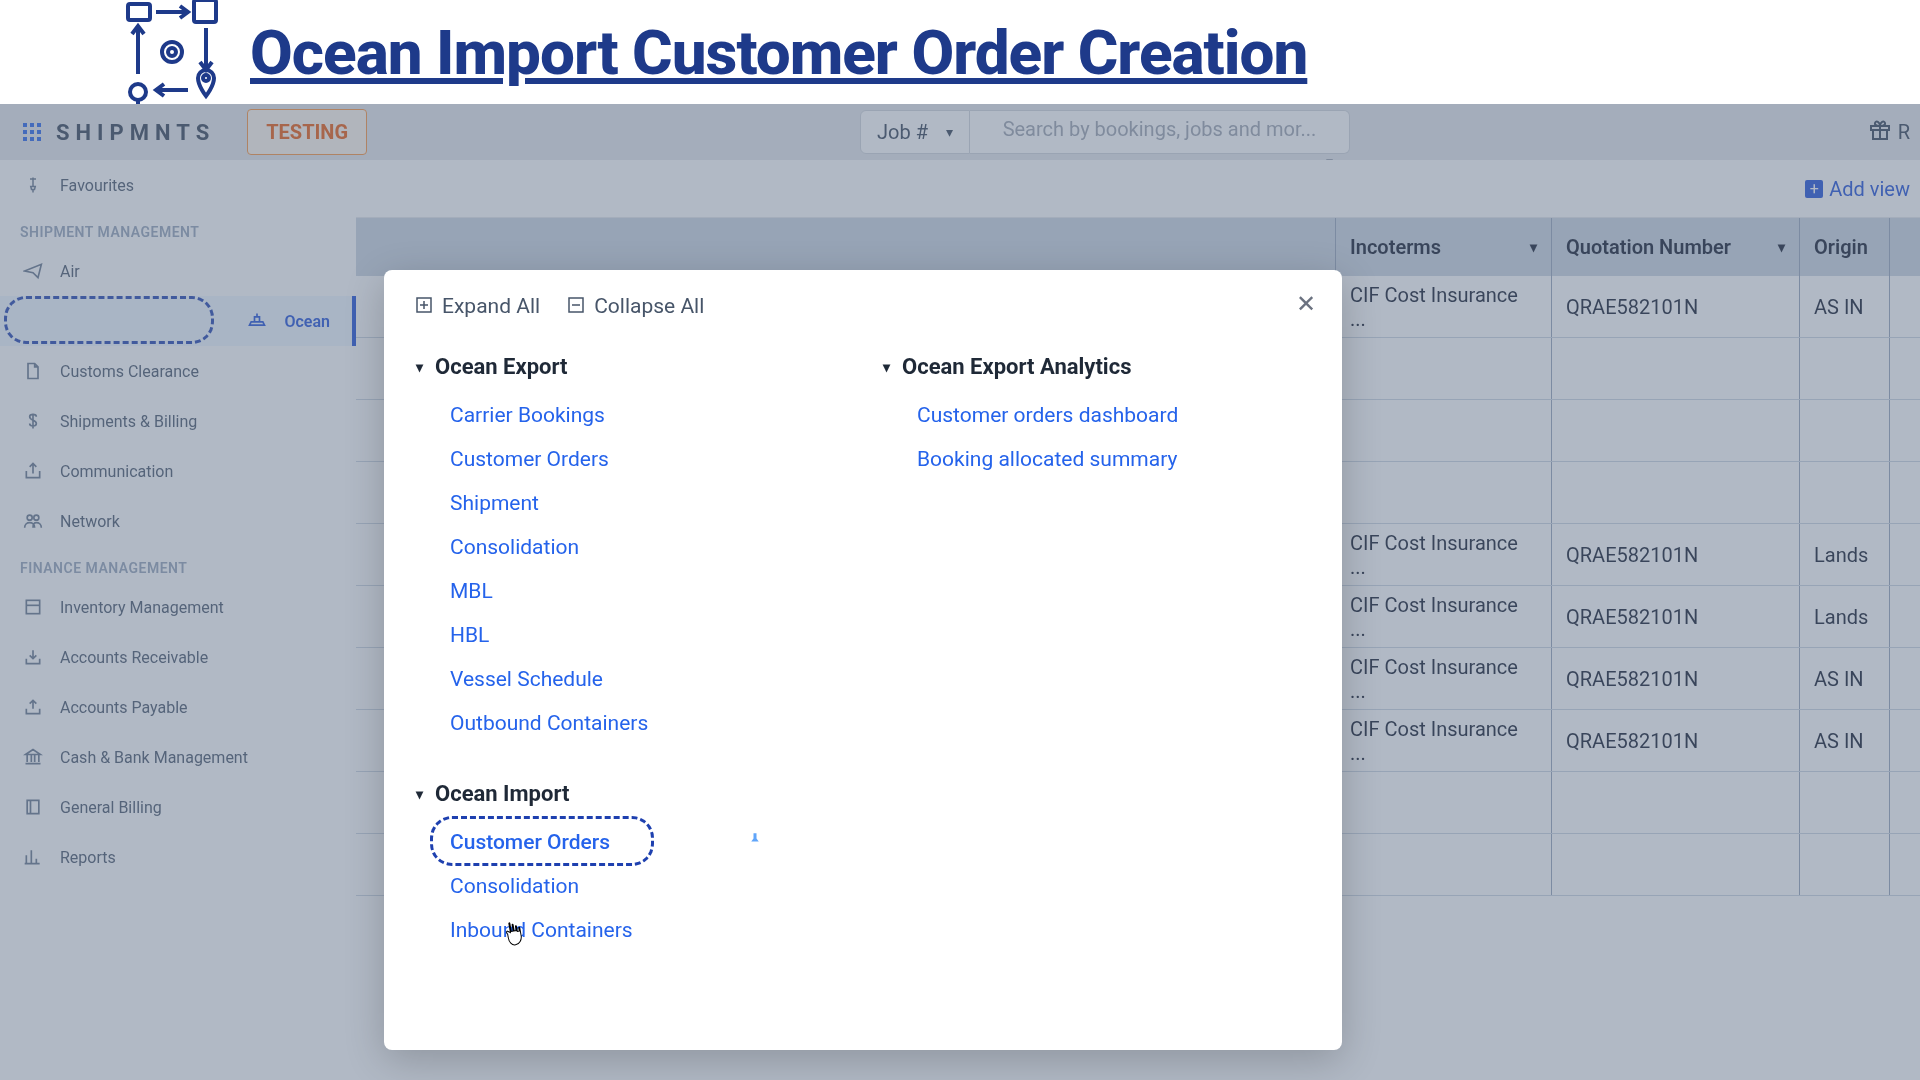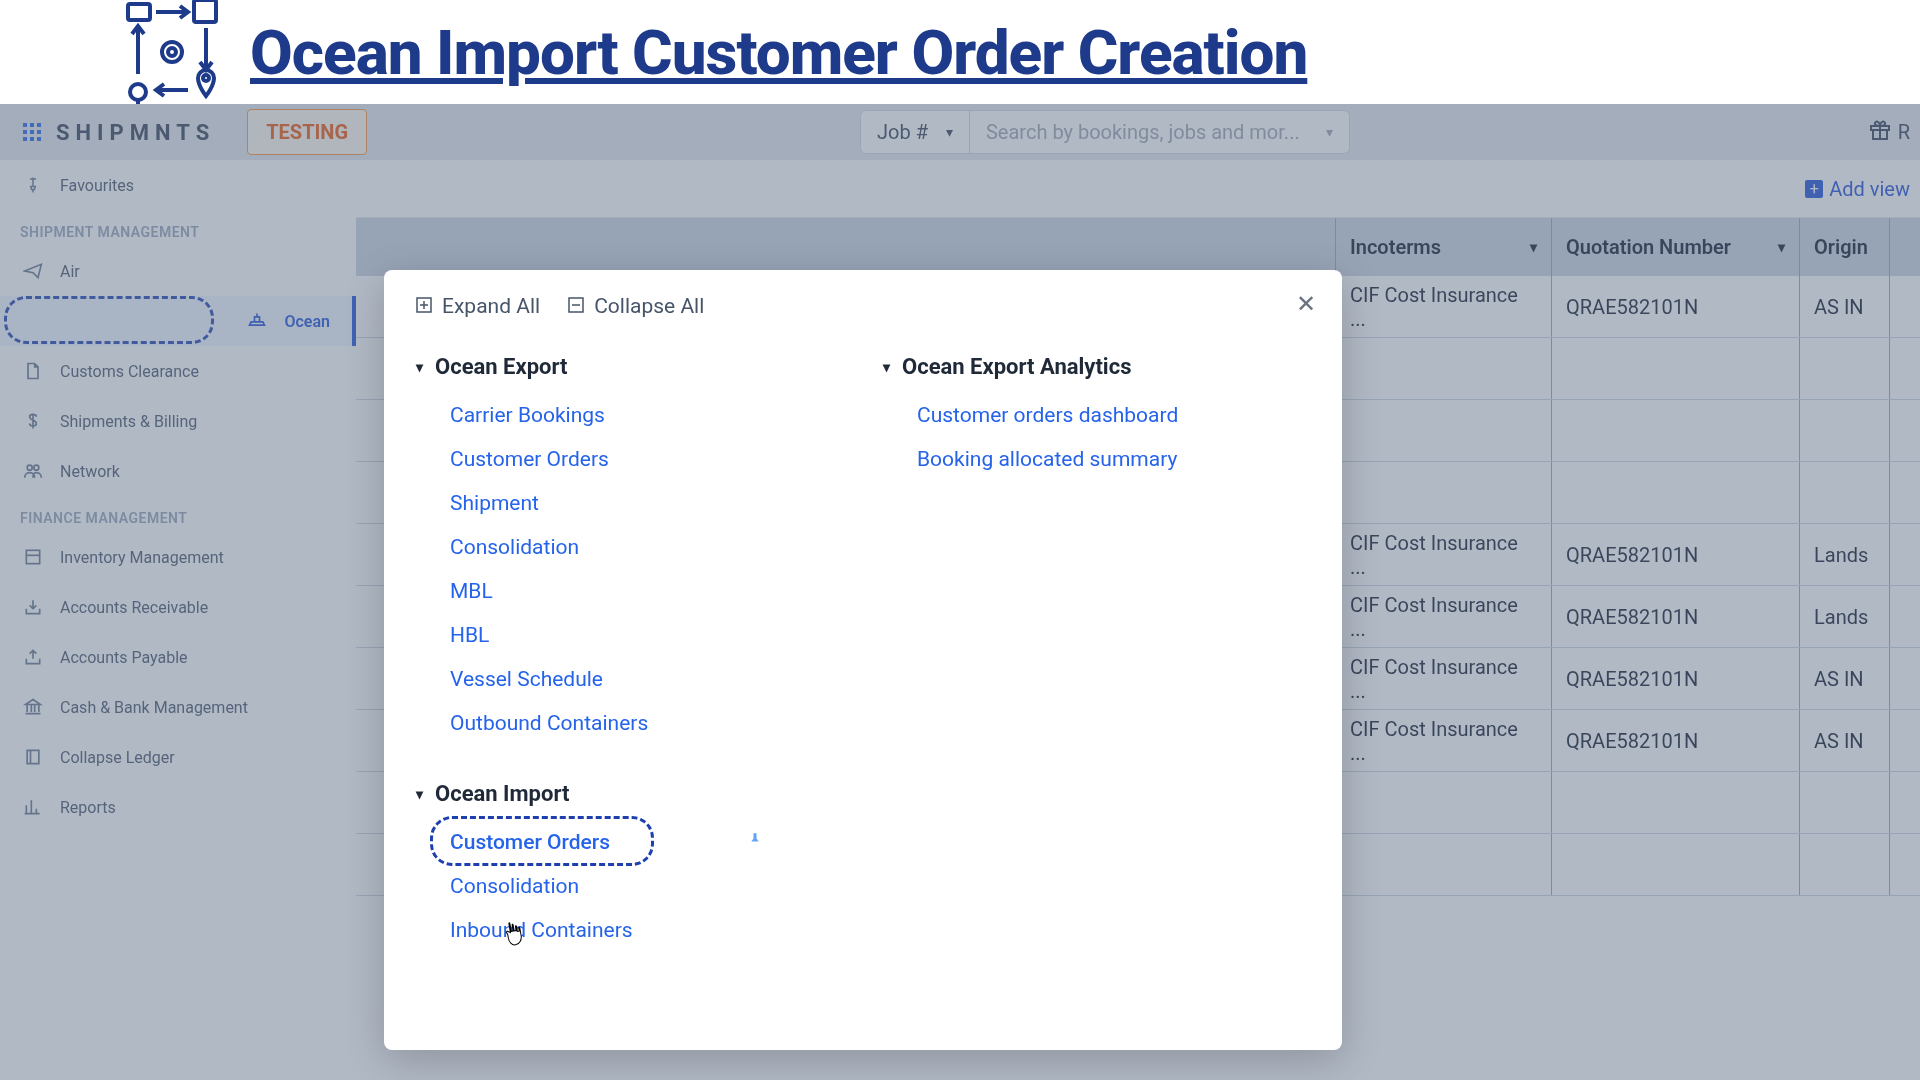--- a/index.html
+++ b/index.html
@@ -112,20 +112,21 @@
     gap: 12px;
     border: 1px solid var(--border-gray);
     border-left: none;
     background: #fff;
     padding: 6px 16px;
     border-radius: 0 6px 6px 0;
     font-size: 20px;
     color: #9ca3af;
     height: 44px;
     width: 380px;
+    flex-direction: column;
   }
   .toolbar-right {
     position: absolute;
     right: 10px;
     display: flex; align-items: center; gap: 6px;
     font-size: 20px;
     color: #334155;
   }
 
   
@@ -419,20 +420,28 @@
       <span class="icon-slot">
           <svg width="20" height="20" viewBox="0 0 24 24" fill="none" stroke="currentColor" stroke-width="2">
             <path d="M12 3 L12 21 M16 7 C16 5 14 4 12 4 C10 4 8 5 8 7 C8 12 16 10 16 15 C16 17 14 18 12 18 C10 18 8 17 8 15"></path>
           </svg>
         </span>
       <span>Shipments &amp; Billing</span>
     </div>
     <div class="side-item">
       <span class="icon-slot">
           <svg width="20" height="20" viewBox="0 0 24 24" fill="none" stroke="currentColor" stroke-width="2">
+            <path d="M4 12 L4 20 L20 20 L20 12 M12 3 L12 15 M8 7 L12 3 L16 7"></path>
+          </svg>
+        </span>
+      <span>Communication</span>
+    </div>
+    <div class="side-item">
+      <span class="icon-slot">
+          <svg width="20" height="20" viewBox="0 0 24 24" fill="none" stroke="currentColor" stroke-width="2">
             <circle cx="8" cy="8" r="3"></circle>
             <circle cx="16" cy="8" r="3"></circle>
             <path d="M2 20 C2 16 5 14 8 14 C11 14 14 16 14 20 M12 20 C12 16 14 14 16 14 C19 14 22 16 22 20"></path>
           </svg>
         </span>
       <span>Network</span>
     </div>
 
     <div class="section-label">FINANCE MANAGEMENT</div>
 
@@ -468,21 +477,21 @@
           </svg>
         </span>
       <span>Cash &amp; Bank Management</span>
     </div>
     <div class="side-item">
       <span class="icon-slot">
           <svg width="20" height="20" viewBox="0 0 24 24" fill="none" stroke="currentColor" stroke-width="2">
             <path d="M5 4 L19 4 L19 20 L5 20 Z M5 4 C5 4 5 20 5 20 M9 4 L9 20"></path>
           </svg>
         </span>
-      <span>Collapse Ledger</span>
+      <span>General Billing</span>
     </div>
     <div class="side-item">
       <span class="icon-slot">
           <svg width="20" height="20" viewBox="0 0 24 24" fill="none" stroke="currentColor" stroke-width="2">
             <path d="M4 20 L4 10 M10 20 L10 4 M16 20 L16 14 M2 20 L20 20"></path>
           </svg>
         </span>
       <span>Reports</span>
     </div>
   </div>

